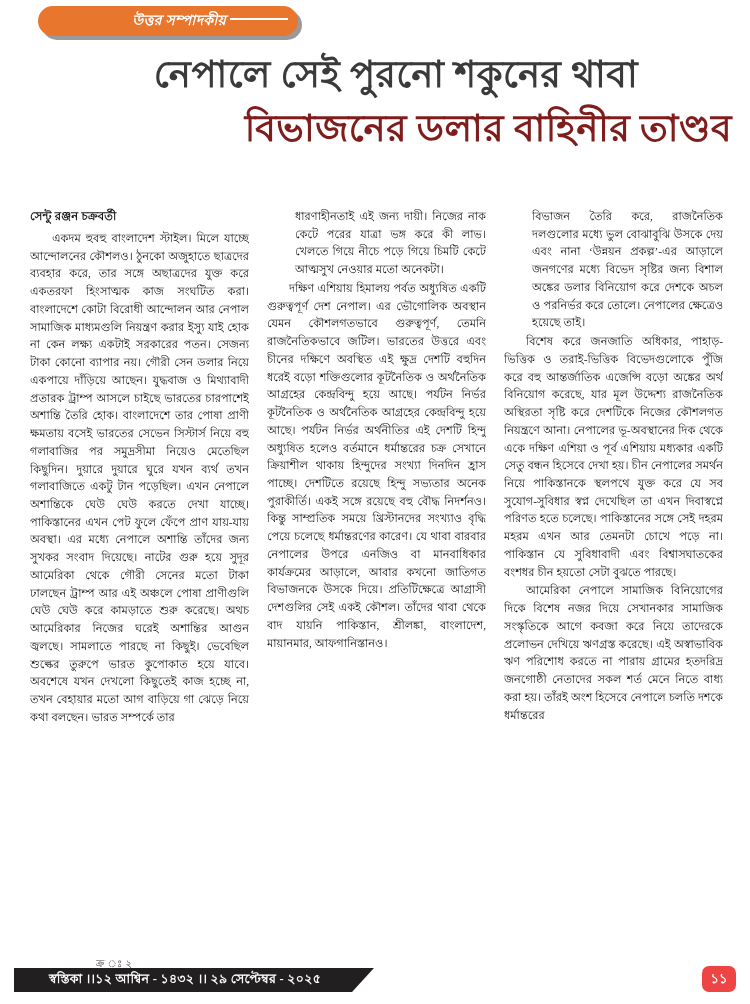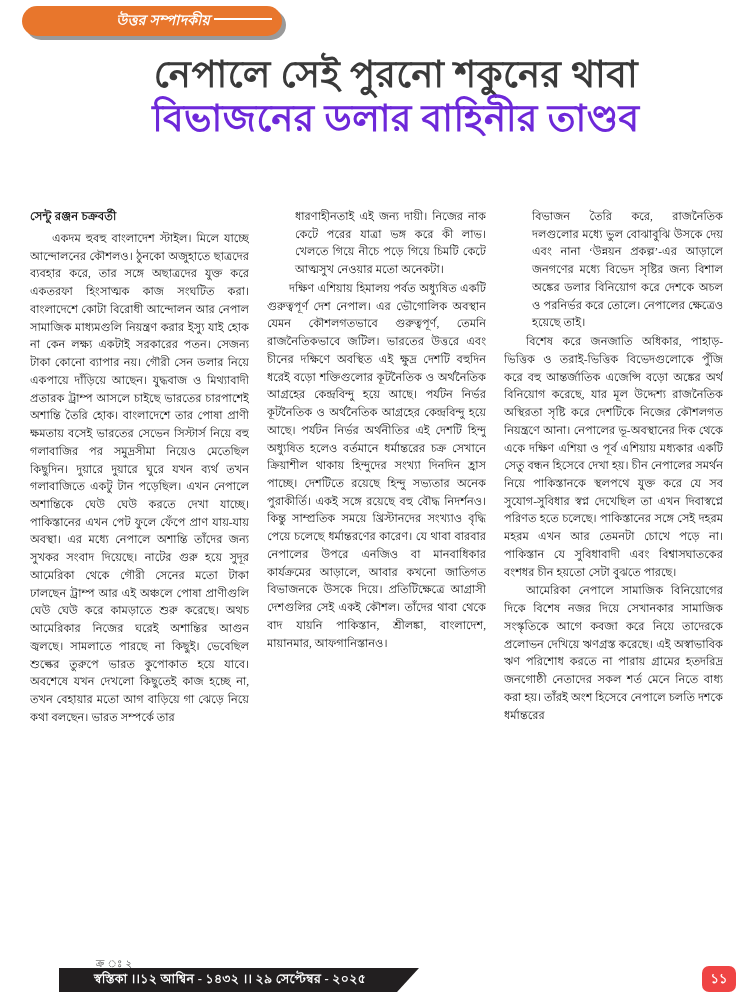--- a/index.html
+++ b/index.html
@@ -11,21 +11,21 @@
     width: 750px;
     height: 1004px;
     position: relative;
     font-family: "Liberation Serif", "DejaVu Serif", serif;
     overflow: hidden;
   }
 
   
   #banner-wrap {
     position: absolute;
-    left: 22px;
+    left: 38px;
     top: 6px;
     width: 260px;
     height: 32px;
   }
   #banner-shadow {
     position: absolute;
     left: 4px;
     top: 4px;
     width: 260px;
     height: 30px;
@@ -76,24 +76,25 @@
     line-height: 1.14;
     font-weight: 700;
     color: #3a3a3a;
     letter-spacing: 0.5px;
     white-space: nowrap;
   }
   #headline-line2 {
     font-size: 37px;
     line-height: 1.16;
     font-weight: 700;
-    color: #6d28d9;
+    color: #7f1d1d;
     letter-spacing: 0.5px;
     white-space: nowrap;
-    margin-top: 2px;
+    margin-top: 12px;
+    text-align: right;
   }
 
   
   #article {
     position: absolute;
     left: 30px;
     top: 208px;
     width: 694px;
     height: 740px;
     display: flex;
@@ -149,21 +150,20 @@
     top: 12px;
     height: 24px;
     width: 360px;
     background: #221f20;
     display: flex;
     align-items: center;
     justify-content: center;
     clip-path: polygon(0 0, 100% 0, calc(100% - 22px) 100%, 0 100%);
     padding-right: 18px;
     box-sizing: border-box;
-    margin-left: 45px;
   }
   #footer-text {
     color: #ffffff;
     font-size: 12.5px;
     font-weight: 700;
     white-space: nowrap;
     letter-spacing: 0.3px;
   }
   #page-badge {
     position: absolute;

